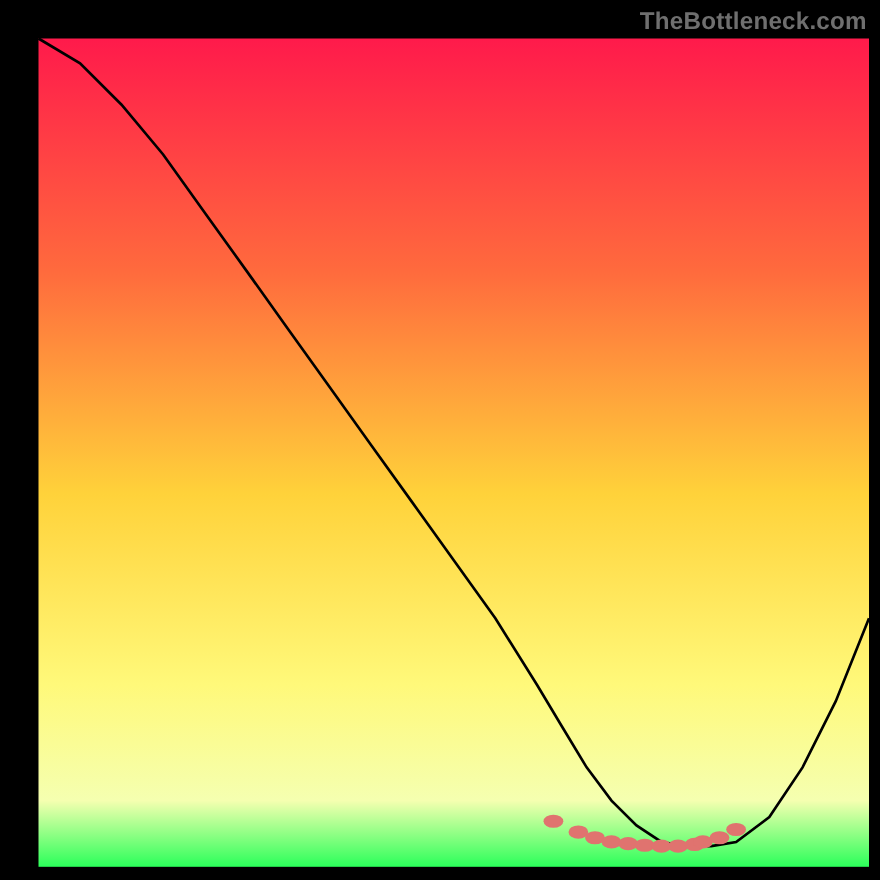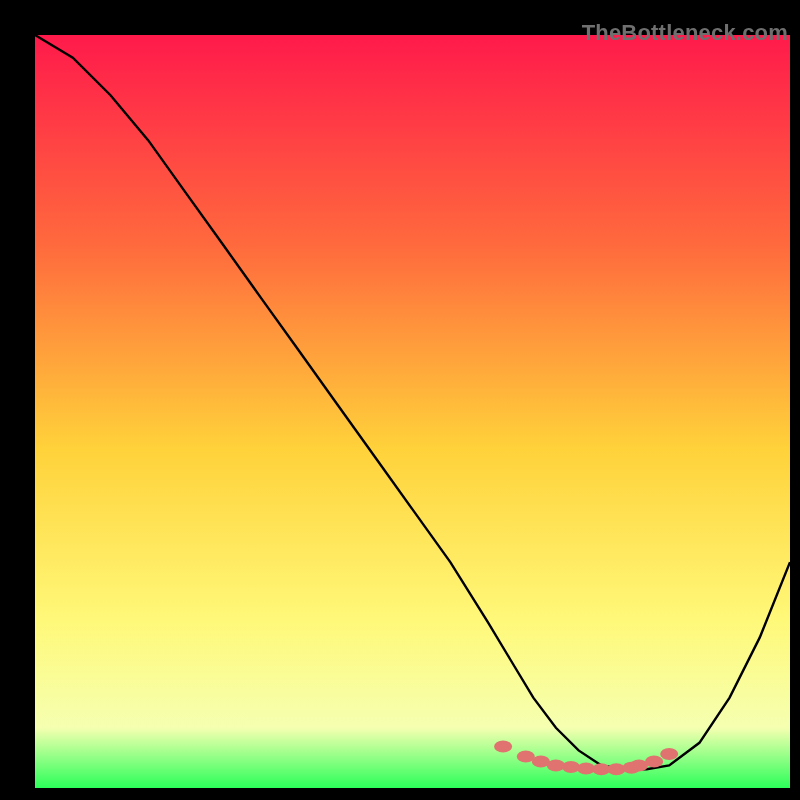--- a/index.html
+++ b/index.html
@@ -10,21 +10,21 @@
     background: #000000;
     overflow: hidden;
   }
   .canvas {
     position: relative;
     width: 800px;
     height: 800px;
   }
   .watermark {
     position: absolute;
-    top: 20px;
+    top: 6px;
     right: 12px;
     font-family: Arial, Helvetica, sans-serif;
     font-size: 22px;
     font-weight: 600;
     color: #6f6f6f;
     letter-spacing: 0.2px;
     z-index: 5;
   }
   svg.plot {
     position: absolute;

